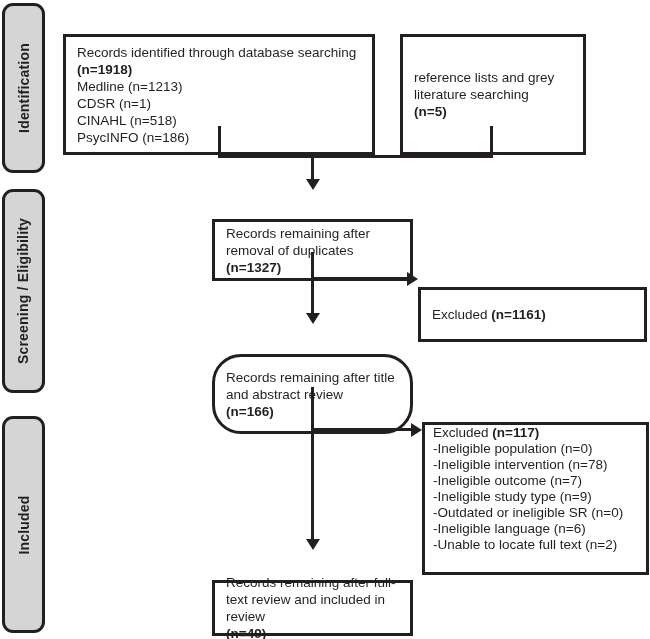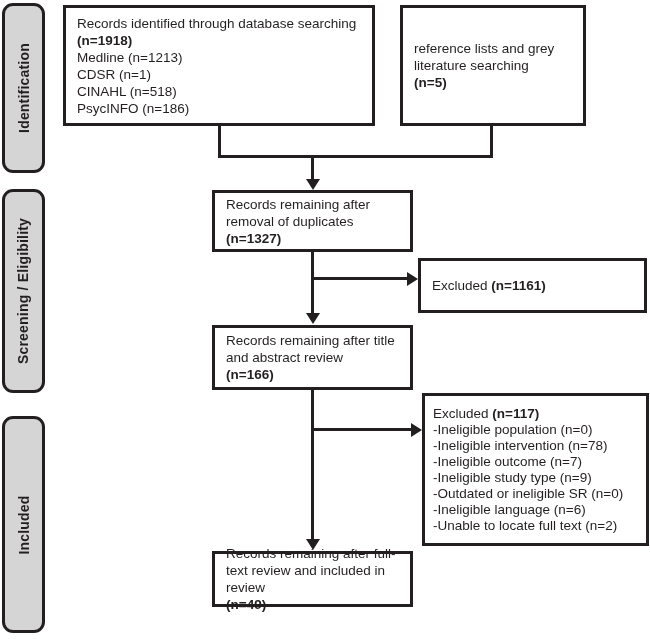--- a/index.html
+++ b/index.html
@@ -38,23 +38,24 @@
     position: absolute;
     background: #ffffff;
     border: 3px solid #231f20;
     box-sizing: border-box;
     font-size: 13.5px;
     line-height: 17px;
     padding: 6px 11px;
     display: flex;
     flex-direction: column;
     justify-content: center;
+    margin-top: 29px;
   }
   .box .bold, .box b { font-weight: bold; }
-  .box-excl2 { line-height: 16px; padding: 8px 8px; justify-content: center; }
+  .box-excl2 { line-height: 16px; padding: 19px 8px; justify-content: flex-end; }
   .box-excl1 { justify-content: center; }
 
   
   .vline { position: absolute; width: 3px; background: #231f20; }
   .hline { position: absolute; height: 3px; background: #231f20; }
 
   
   .ah-down {
     position: absolute; width: 0; height: 0;
     border-left: 7px solid transparent;
@@ -113,21 +114,21 @@
 
   <div class="vline" style="left:311px; top:252px; height:62px;"></div>
   <div class="ah-down" style="left:306px; top:313px;"></div>
   <div class="hline" style="left:311px; top:277px; width:96px;"></div>
   <div class="ah-right" style="left:407px; top:272px;"></div>
 
   <div class="box box-excl1" style="left:418px; top:258px; width:229px; height:55px;">
     <div><span>Excluded </span><span class="bold">(n=1161)</span></div>
   </div>
 
-  <div class="box" style="left:212px; top:325px; width:201px; height:65px;">
+  <div class="box" style="left:212px; top:325px; width:201px; height:80px;border-radius:29px;">
     <div>Records remaining after title</div>
     <div>and abstract review</div>
     <div class="bold">(n=166)</div>
   </div>
 
   <div class="vline" style="left:311px; top:387px; height:153px;"></div>
   <div class="ah-down" style="left:306px; top:539px;"></div>
   <div class="hline" style="left:311px; top:428px; width:100px;"></div>
   <div class="ah-right" style="left:411px; top:423px;"></div>
 

